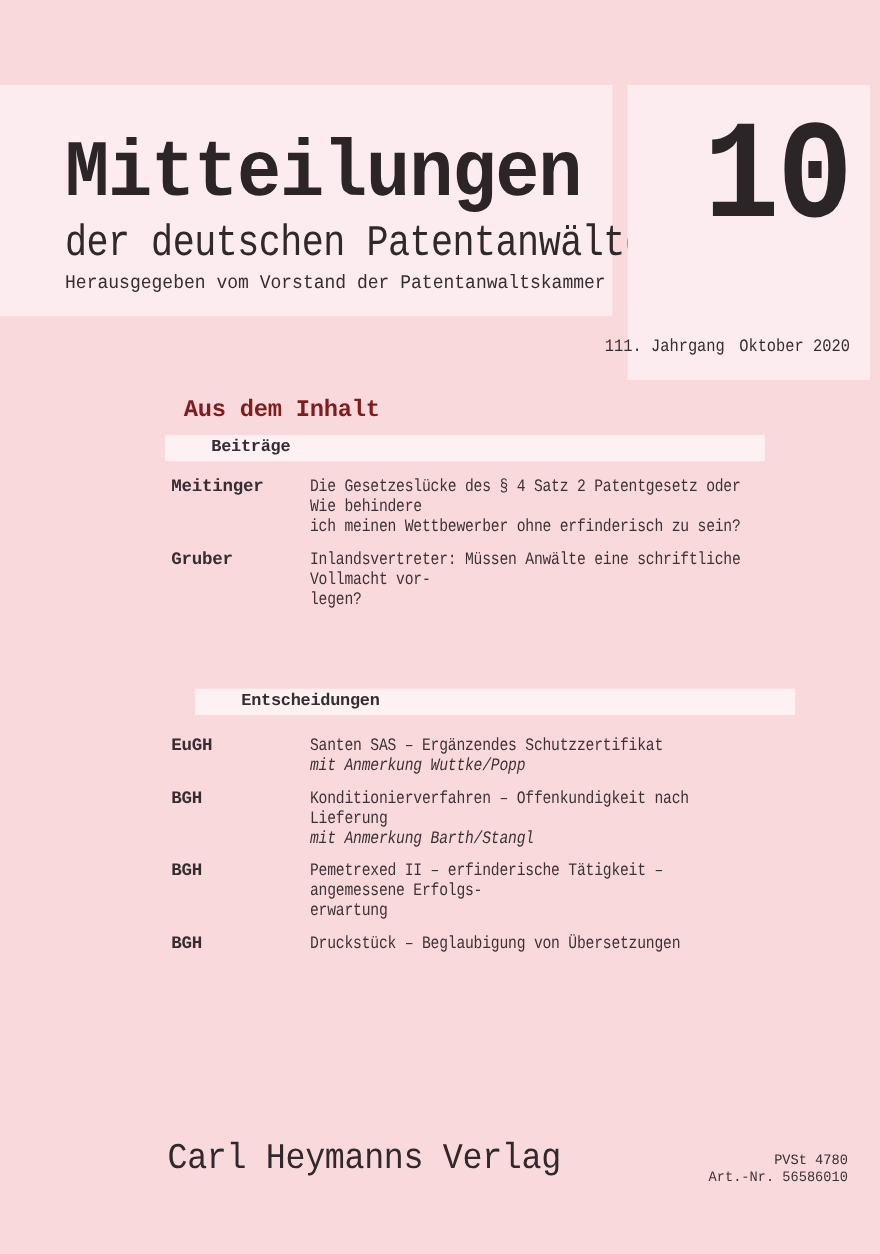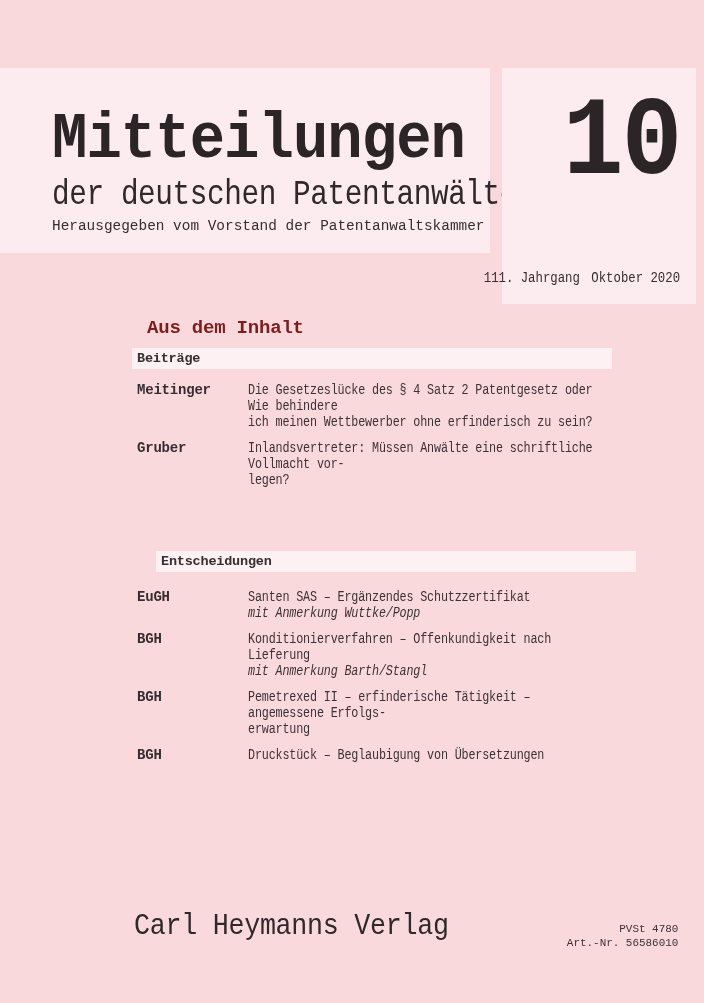--- a/index.html
+++ b/index.html
@@ -59,20 +59,21 @@
   
   .contents-heading {
     position:absolute; left:137px; top:317px;
     font-size:19px; font-weight:bold; color:#7f1d1d;
     letter-spacing:-.2px;
     margin-left:10px;
   }
   .section-band {
     position:absolute; left:132px; width:480px; height:21px;
     background:#fdf1f3;
+    padding-left:32px;
   }
   .band-beitraege { top:348px; }
   .band-entscheidungen { top:551px;margin-left:24px; }
   .section-band .band-label {
     display:block; padding-left:5px; line-height:21px;
     font-size:13.5px; font-weight:bold; color:#352d31;
     letter-spacing:-.2px;
   }
   .entries {
     position:absolute; left:137px; width:540px;

